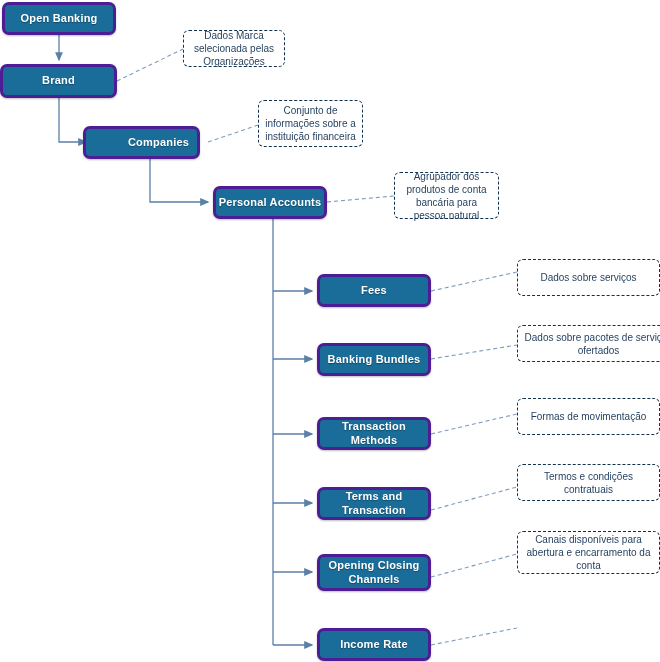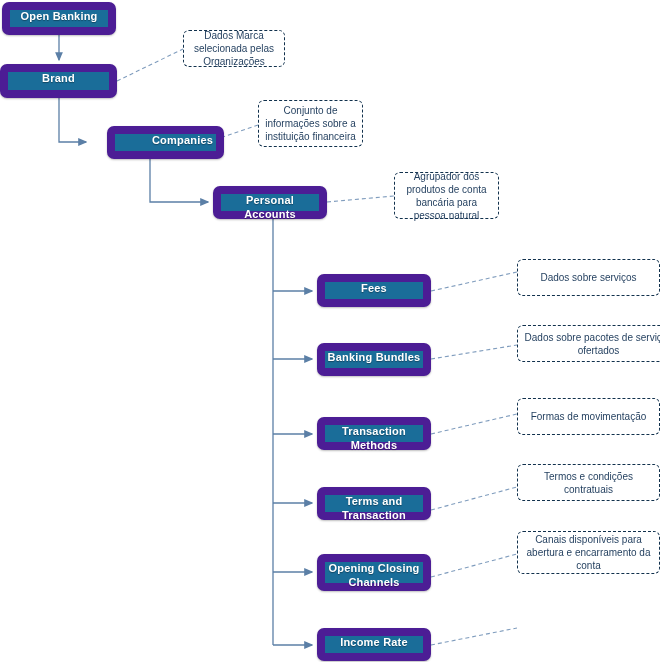--- a/index.html
+++ b/index.html
@@ -22,27 +22,28 @@
     left: 0;
     top: 0;
     width: 660px;
     height: 662px;
     pointer-events: none;
   }
   .node {
     position: absolute;
     box-sizing: border-box;
     background: #1a6d99;
-    border: 8px solid #4c1d95;
+    border: 3px solid #4c1d95;
     border-radius: 7px;
     color: #ffffff;
     font-weight: bold;
     font-size: 11px;
     letter-spacing: 0.2px;
     display: flex;
+    align-items: center;
     justify-content: center;
     text-align: center;
     line-height: 1.25;
     text-shadow: 0 1px 1px rgba(0,0,0,0.35);
     box-shadow: 0 1px 2px rgba(0,0,0,0.25);
   }
   .note {
     position: absolute;
     box-sizing: border-box;
     background: #ffffff;
@@ -99,21 +100,21 @@
   </svg>
 
   <div class="node" style="left:2px;top:2px;width:114px;height:33px;">
     <span>Open Banking</span>
   </div>
 
   <div class="node" style="left:0px;top:64px;width:117px;height:34px;">
     <span>Brand</span>
   </div>
 
-  <div class="node" style="left:107px;top:126px;width:117px;height:33px;padding-left:34px;">
+  <div class="node" style="left:83px;top:126px;width:117px;height:33px;padding-left:34px;">
     <span>Companies</span>
   </div>
 
   <div class="node" style="left:213px;top:186px;width:114px;height:33px;">
     <span>Personal Accounts</span>
   </div>
 
   <div class="node" style="left:317px;top:274px;width:114px;height:33px;">
     <span>Fees</span>
   </div>

